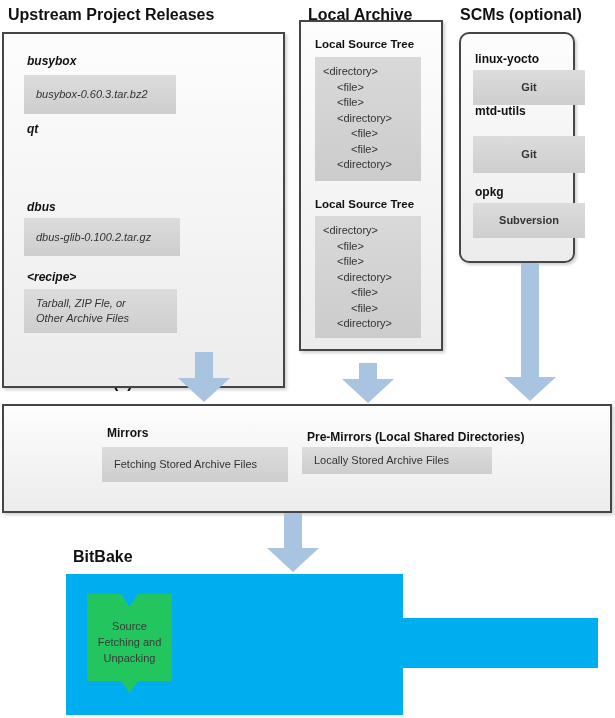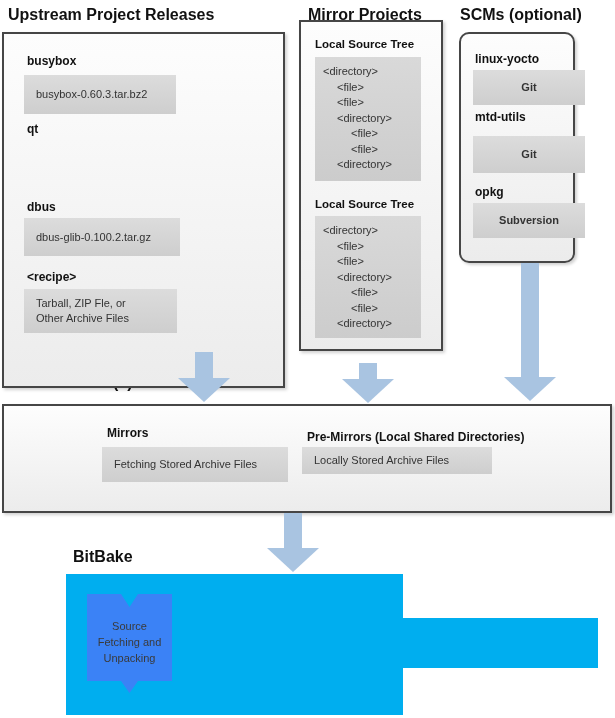--- a/index.html
+++ b/index.html
@@ -69,44 +69,44 @@
     border-top: 24px solid #a9c4e1;
   }
 
   .bitbake-main  { position: absolute; left: 66px;  top: 574px; width: 337px; height: 141px; background: #00aeef; }
   .bitbake-bar   { position: absolute; left: 403px; top: 618px; width: 195px; height: 50px;  background: #00aeef; }
 
   .chevron-shape {
     position: absolute;
     left: 87px; top: 594px;
     width: 85px; height: 99px;
-    background: #3b82f6;
+    background: #22c55e;
     clip-path: polygon(0 0, 40% 0, 50% 13px, 60% 0, 100% 0,
                        100% calc(100% - 12px), 60% calc(100% - 12px),
                        50% 100%, 40% calc(100% - 12px), 0 calc(100% - 12px));
     font-size: 11px;
     color: #3a3a3a;
     text-align: center;
     padding-top: 24px;
     line-height: 16px;
     white-space: pre-line;
   }
 </style>
 </head>
 <body>
 
 <div class="canvas">
 
   <div class="section-heading" style="left:8px; top:6px;">Upstream Project Releases</div>
-  <div class="section-heading" style="left:308px; top:6px;">Mirror Projects</div>
+  <div class="section-heading" style="left:308px; top:6px;">Local Archive</div>
   <div class="section-heading" style="left:460px; top:6px;">SCMs (optional)</div>
   <div class="section-heading" style="left:8px; top:374px;">Source Mirror(s)</div>
   <div class="section-heading" style="left:73px; top:548px;">BitBake</div>
 
-  <div class="panel" style="left:2px; top:32px; width:283px; height:356px;">
+  <div class="panel" style="left:2px; top:32px; width:283px; height:356px;font-style:italic;">
     <div class="item-label" style="left:23px; top:20px;">busybox</div>
     <div class="item-box" style="left:20px; top:41px; width:152px; height:39px;">busybox-0.60.3.tar.bz2</div>
 
     <div class="item-label" style="left:23px; top:88px;">qt</div>
 
     <div class="item-label" style="left:23px; top:166px;">dbus</div>
     <div class="item-box" style="left:20px; top:184px; width:156px; height:38px;">dbus-glib-0.100.2.tar.gz</div>
 
     <div class="item-label" style="left:23px; top:236px;">&lt;recipe&gt;</div>
     <div class="item-box" style="left:20px; top:255px; width:153px; height:44px;">Tarball, ZIP Fle, or
@@ -134,21 +134,21 @@
         <div style="padding-left: 32px;">&lt;file&gt;</div>
         <div style="padding-left: 32px;">&lt;file&gt;</div>
         <div style="padding-left: 18px;">&lt;directory&gt;</div>
       </div>
   </div>
 
   <div class="panel" style="left:459px; top:32px; width:116px; height:231px;border-radius:10px;">
     <div class="item-label" style="left:14px; top:18px;">linux-yocto</div>
     <div class="item-box centered" style="left:12px; top:36px; width:112px; height:35px;">Git</div>
 
-    <div class="item-label" style="left:14px; top:76px;">mtd-utils</div>
+    <div class="item-label" style="left:14px; top:70px;">mtd-utils</div>
     <div class="item-box centered" style="left:12px; top:102px; width:112px; height:37px;">Git</div>
 
     <div class="item-label" style="left:14px; top:151px;">opkg</div>
     <div class="item-box centered" style="left:12px; top:169px; width:112px; height:35px;">Subversion</div>
   </div>
 
   <div class="arrow" style="left:178px; top:352px;">
     <div class="shaft" style="height:26px;"></div>
     <div class="head"></div>
   </div>

